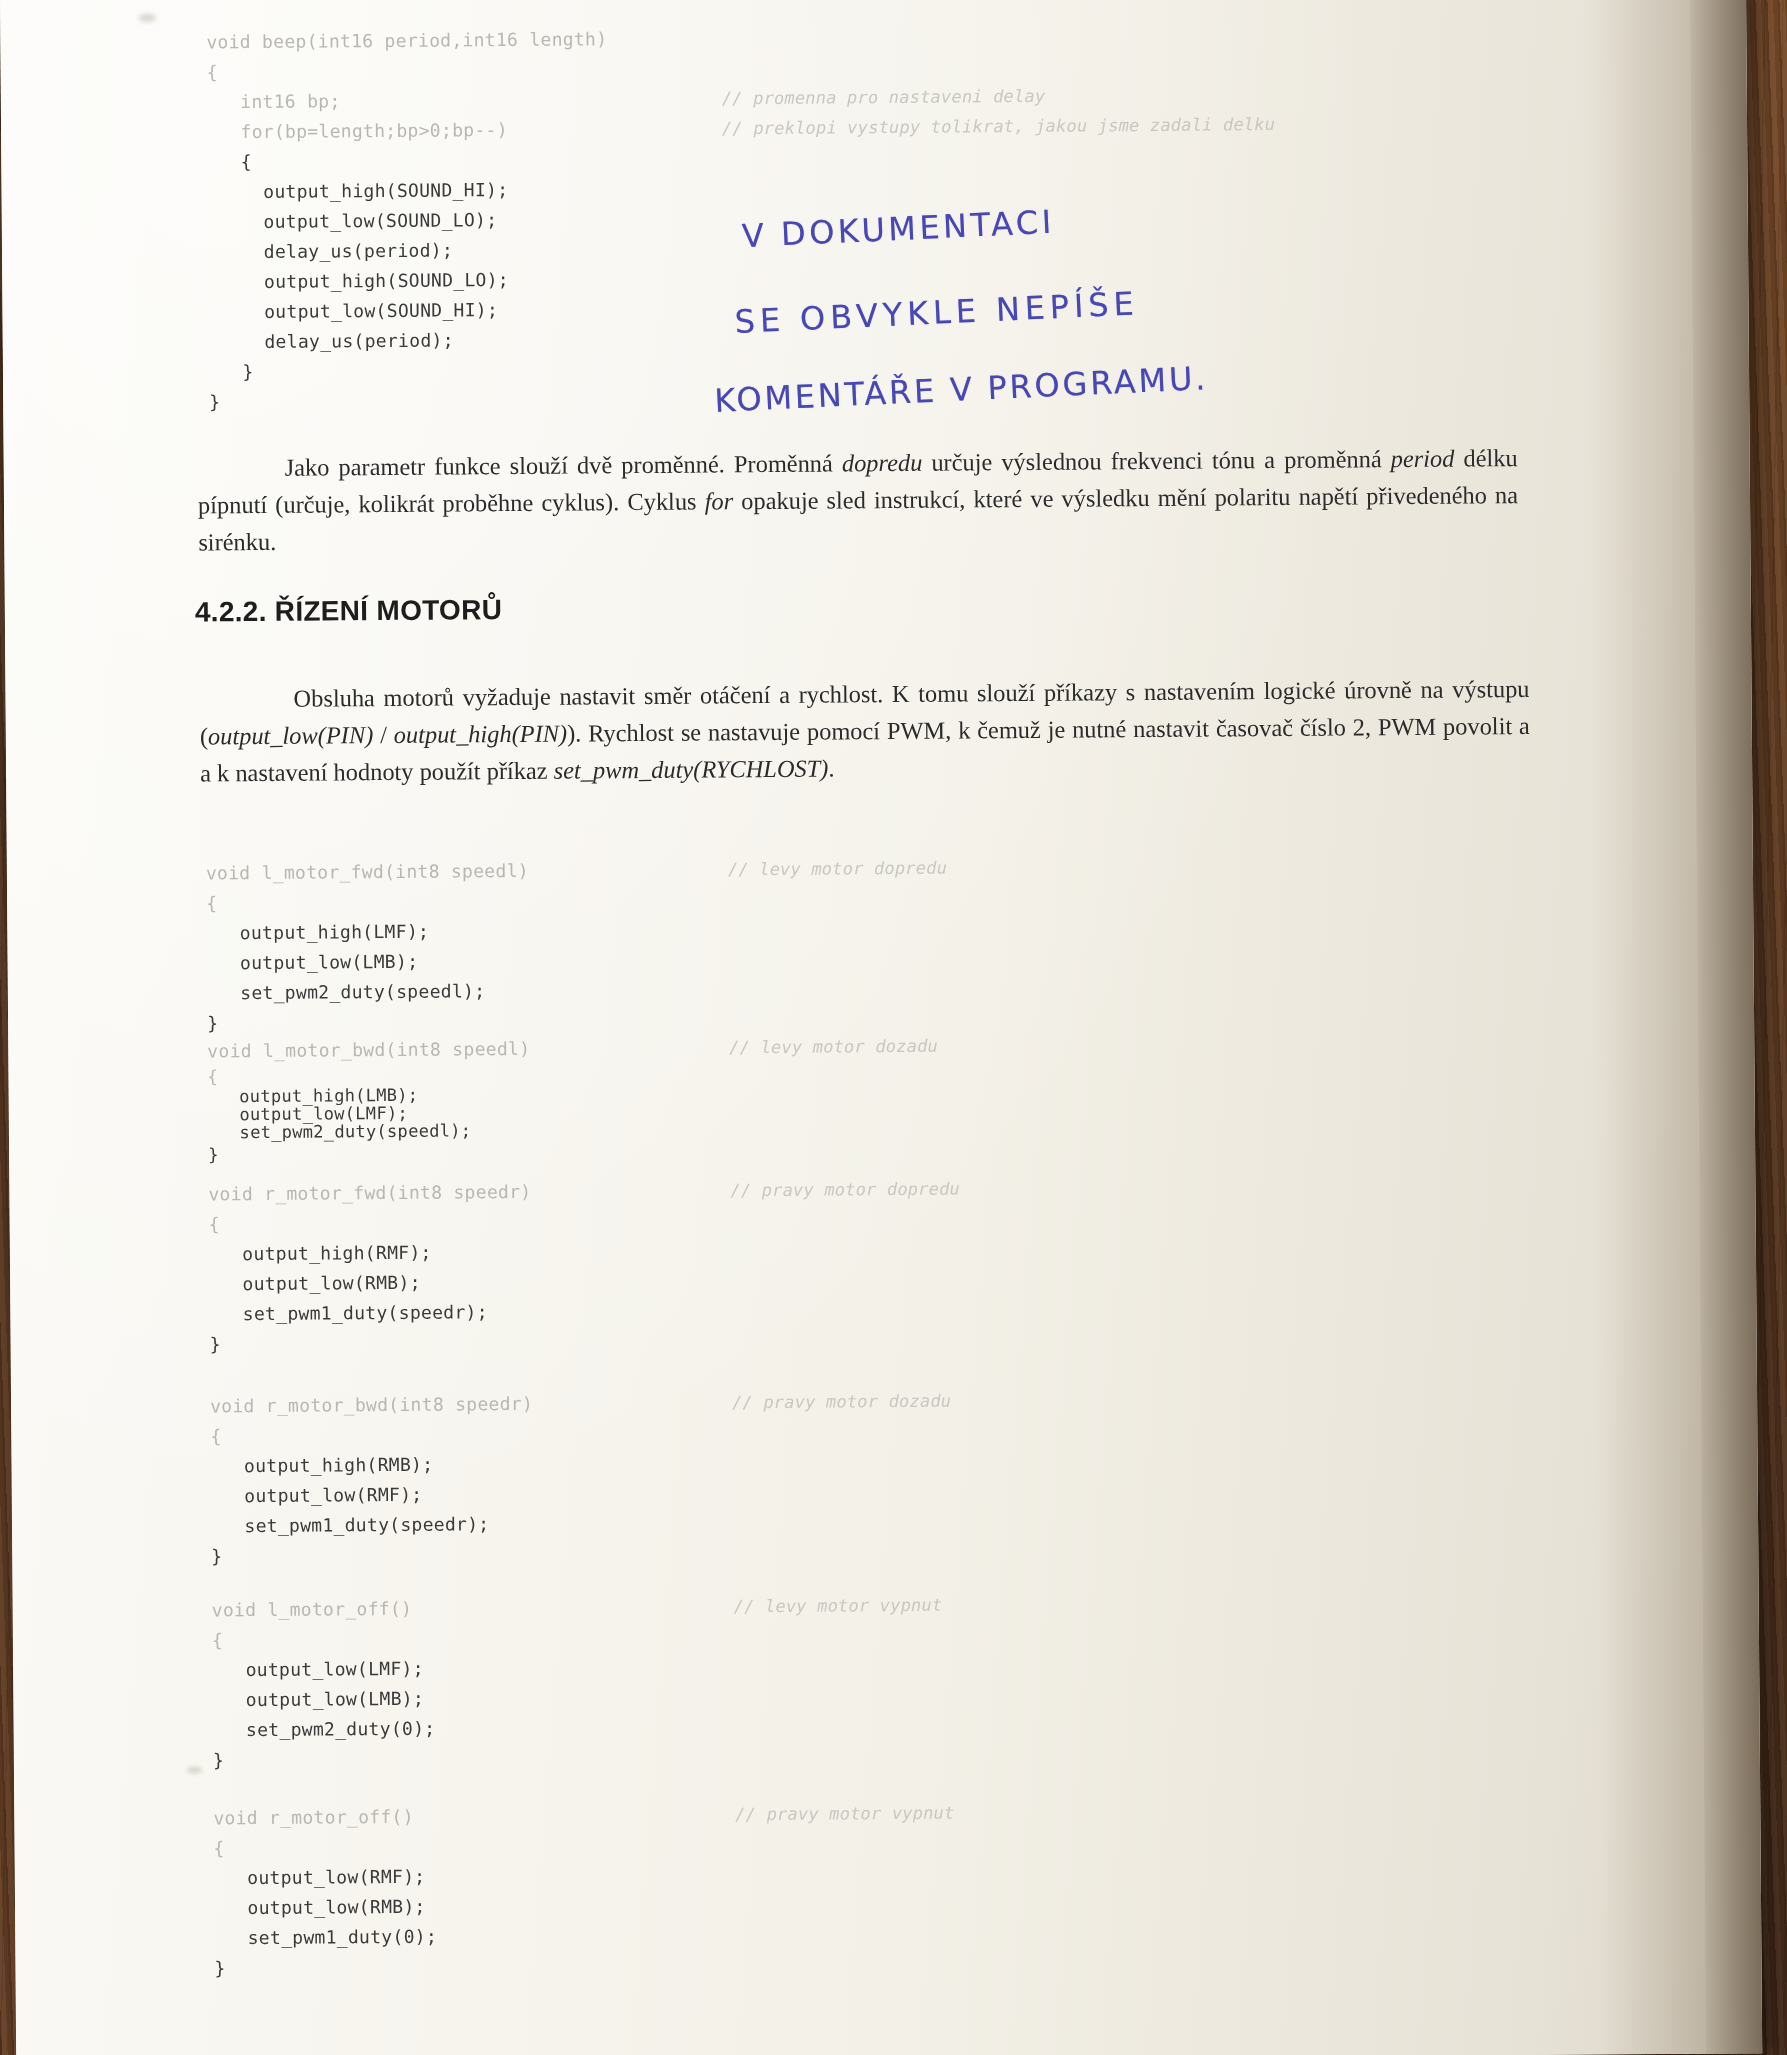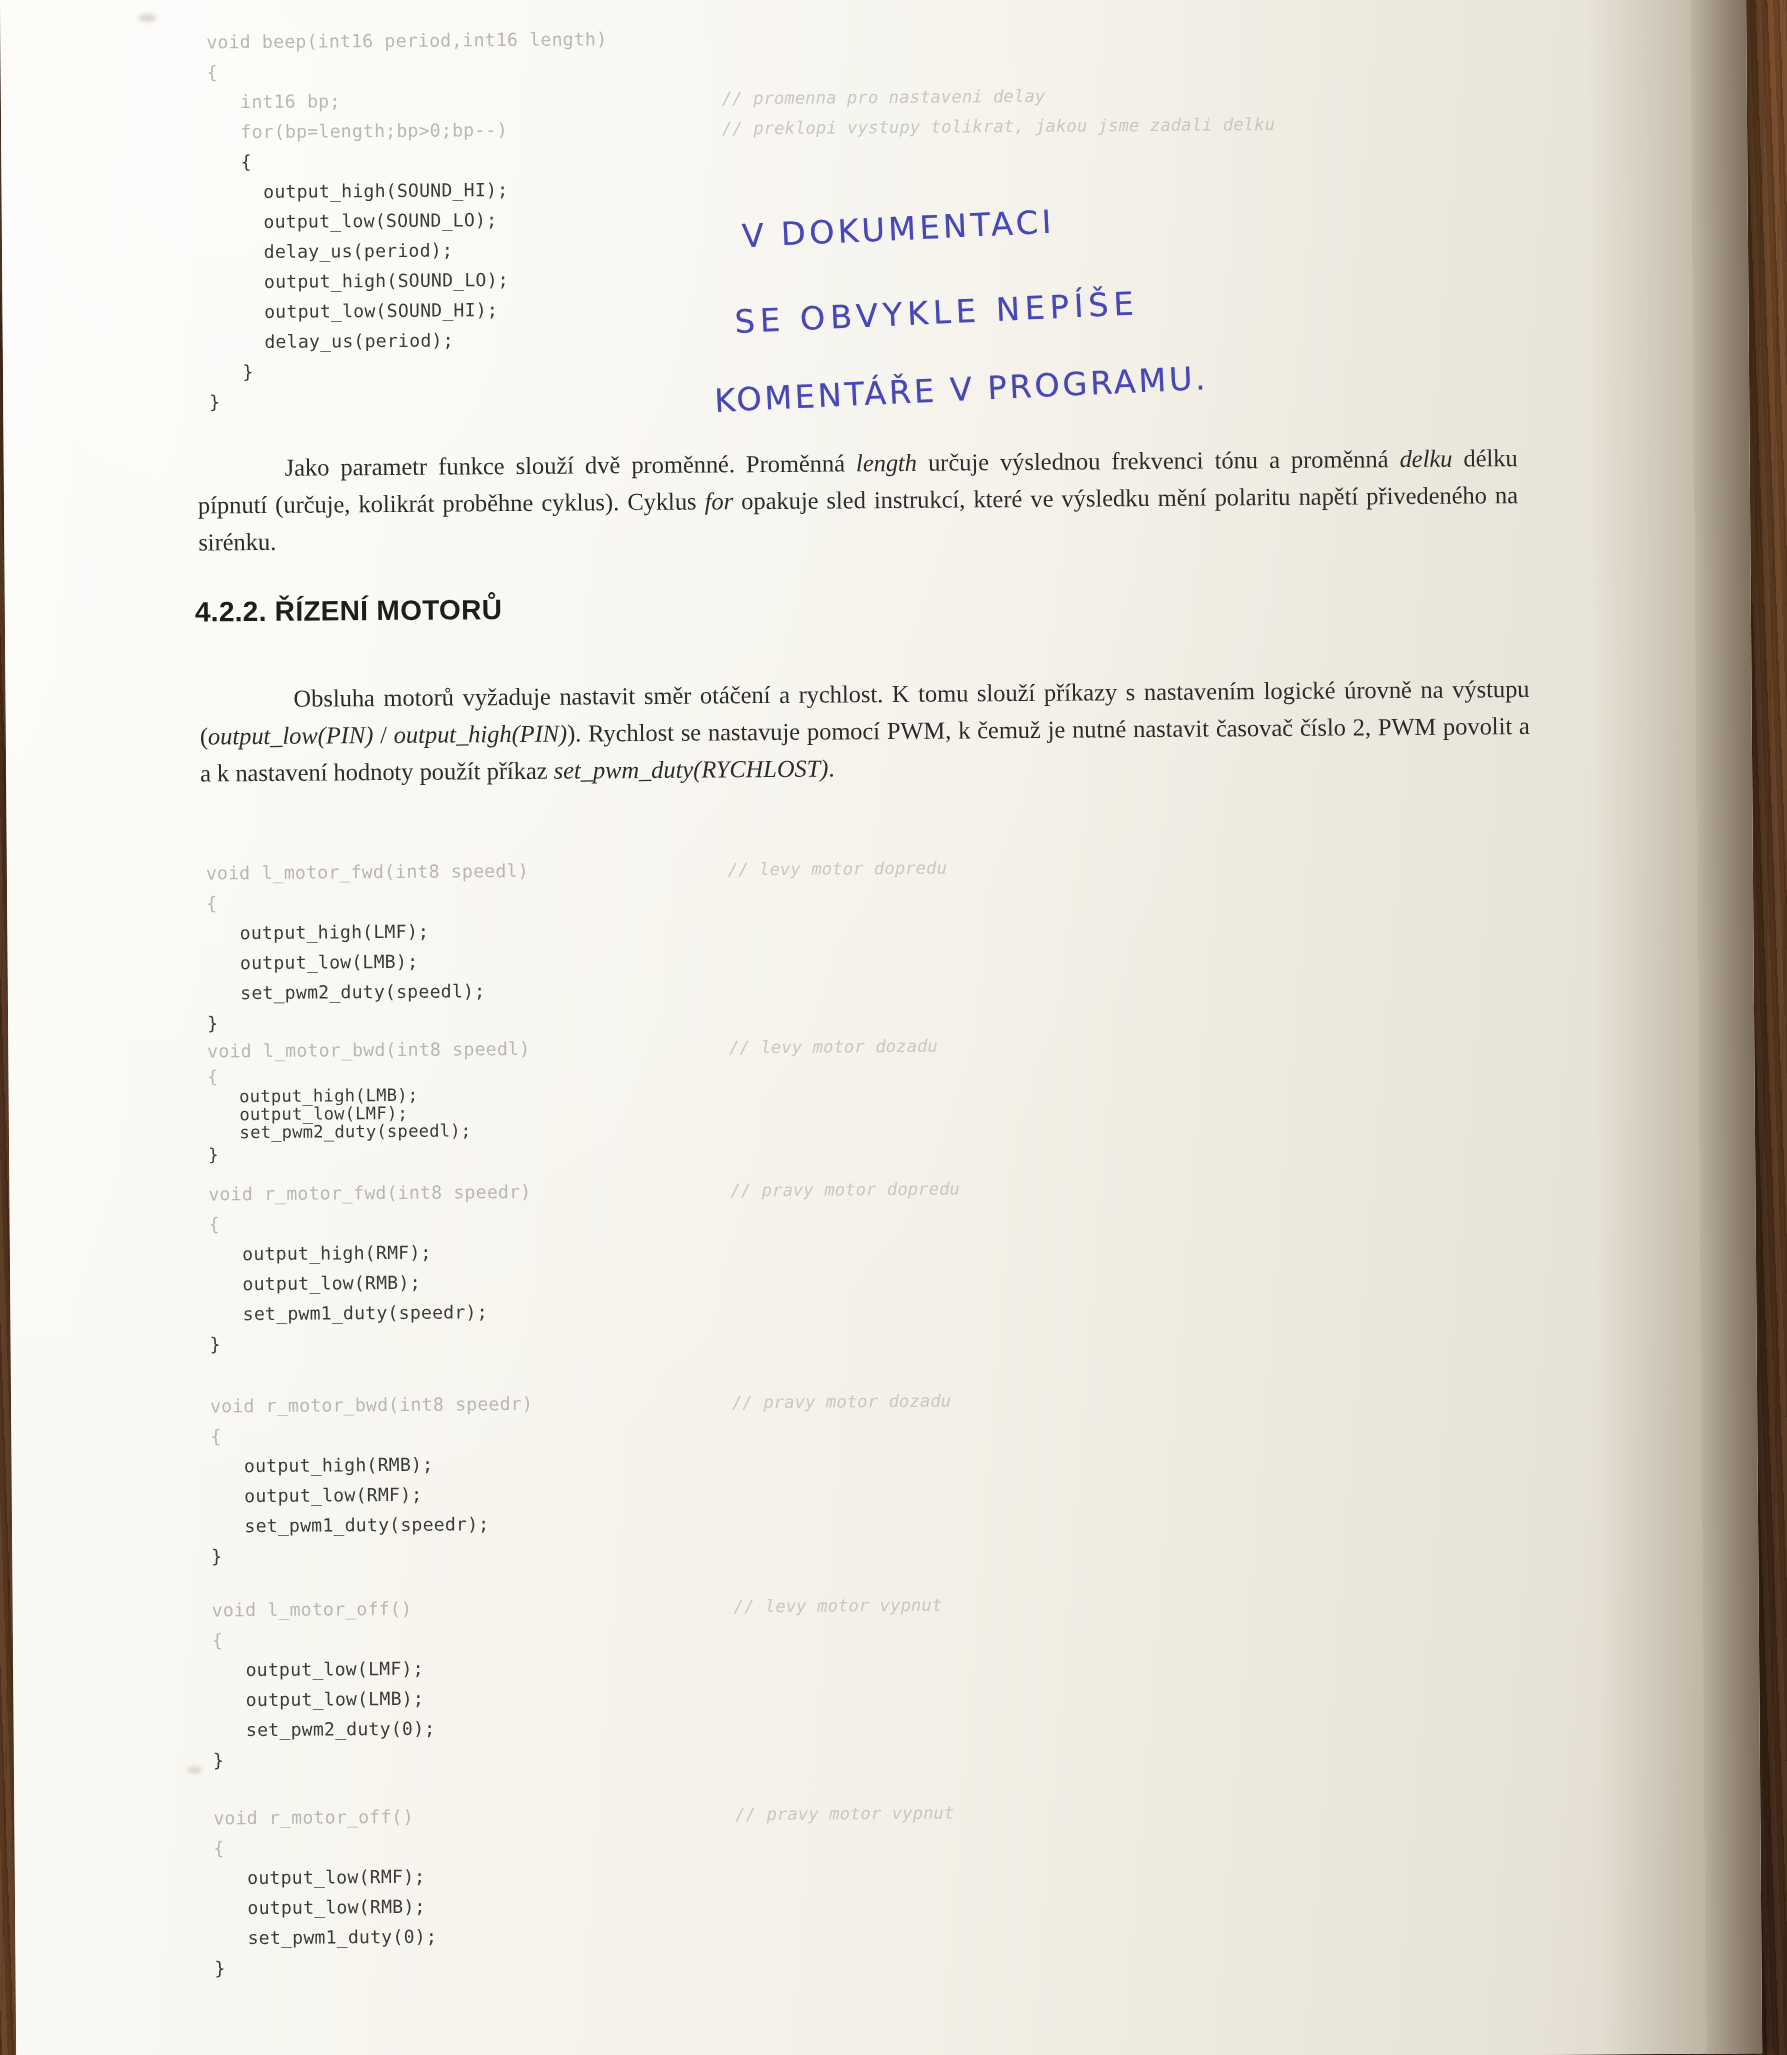--- a/index.html
+++ b/index.html
@@ -168,21 +168,21 @@
     <div class="code strong" style="left:206px; top:365px;">   }</div>
     <div class="code strong" style="left:206px; top:395px;">}</div>
 
     <div class="comment" style="left:721px; top:95px;">// promenna pro nastaveni delay</div>
     <div class="comment" style="left:721px; top:125px;">// preklopi vystupy tolikrat, jakou jsme zadali delku</div>
 
     <div class="hand" style="left:740px; top:223px;">V DOKUMENTACI</div>
     <div class="hand" style="left:732px; top:307px; letter-spacing:4.9px;">SE OBVYKLE NEPÍŠE</div>
     <div class="hand" style="left:711px; top:384px; letter-spacing:2.8px;">KOMENTÁŘE V PROGRAMU.</div>
 
-    <div class="para" style="left:194px; top:457px; width:1320px; text-indent:87px;">Jako parametr funkce slouží dvě proměnné. Proměnná <i>length</i> určuje výslednou frekvenci tónu a proměnná <i>delku</i> délku pípnutí (určuje, kolikrát proběhne cyklus). Cyklus <i>for</i> opakuje sled instrukcí, které ve výsledku mění polaritu napětí přivedeného na sirénku.</div>
+    <div class="para" style="left:194px; top:457px; width:1320px; text-indent:87px;">Jako parametr funkce slouží dvě proměnné. Proměnná <i>dopredu</i> určuje výslednou frekvenci tónu a proměnná <i>period</i> délku pípnutí (určuje, kolikrát proběhne cyklus). Cyklus <i>for</i> opakuje sled instrukcí, které ve výsledku mění polaritu napětí přivedeného na sirénku.</div>
 
     <div class="heading" style="left:190px; top:604px;">4.2.2. ŘÍZENÍ MOTORŮ</div>
 
     <div class="para" style="left:194px; top:688px; width:1330px; text-indent:94px;">Obsluha motorů vyžaduje nastavit směr otáčení a rychlost. K tomu slouží příkazy s nastavením logické úrovně na výstupu (<i>output_low(PIN)</i> / <i>output_high(PIN)</i>). Rychlost se nastavuje pomocí PWM, k čemuž je nutné nastavit časovač číslo 2, PWM povolit a a k nastavení hodnoty použít příkaz <i>set_pwm_duty(RYCHLOST)</i>.</div>
 
     <div class="code faded" style="left:199px; top:866px;">void l_motor_fwd(int8 speedl)</div>
     <div class="code faded" style="left:199px; top:896px;">{</div>
     <div class="code strong" style="left:199px; top:926px;">   output_high(LMF);</div>
     <div class="code strong" style="left:199px; top:956px;">   output_low(LMB);</div>
     <div class="code strong" style="left:199px; top:986px;">   set_pwm2_duty(speedl);</div>

